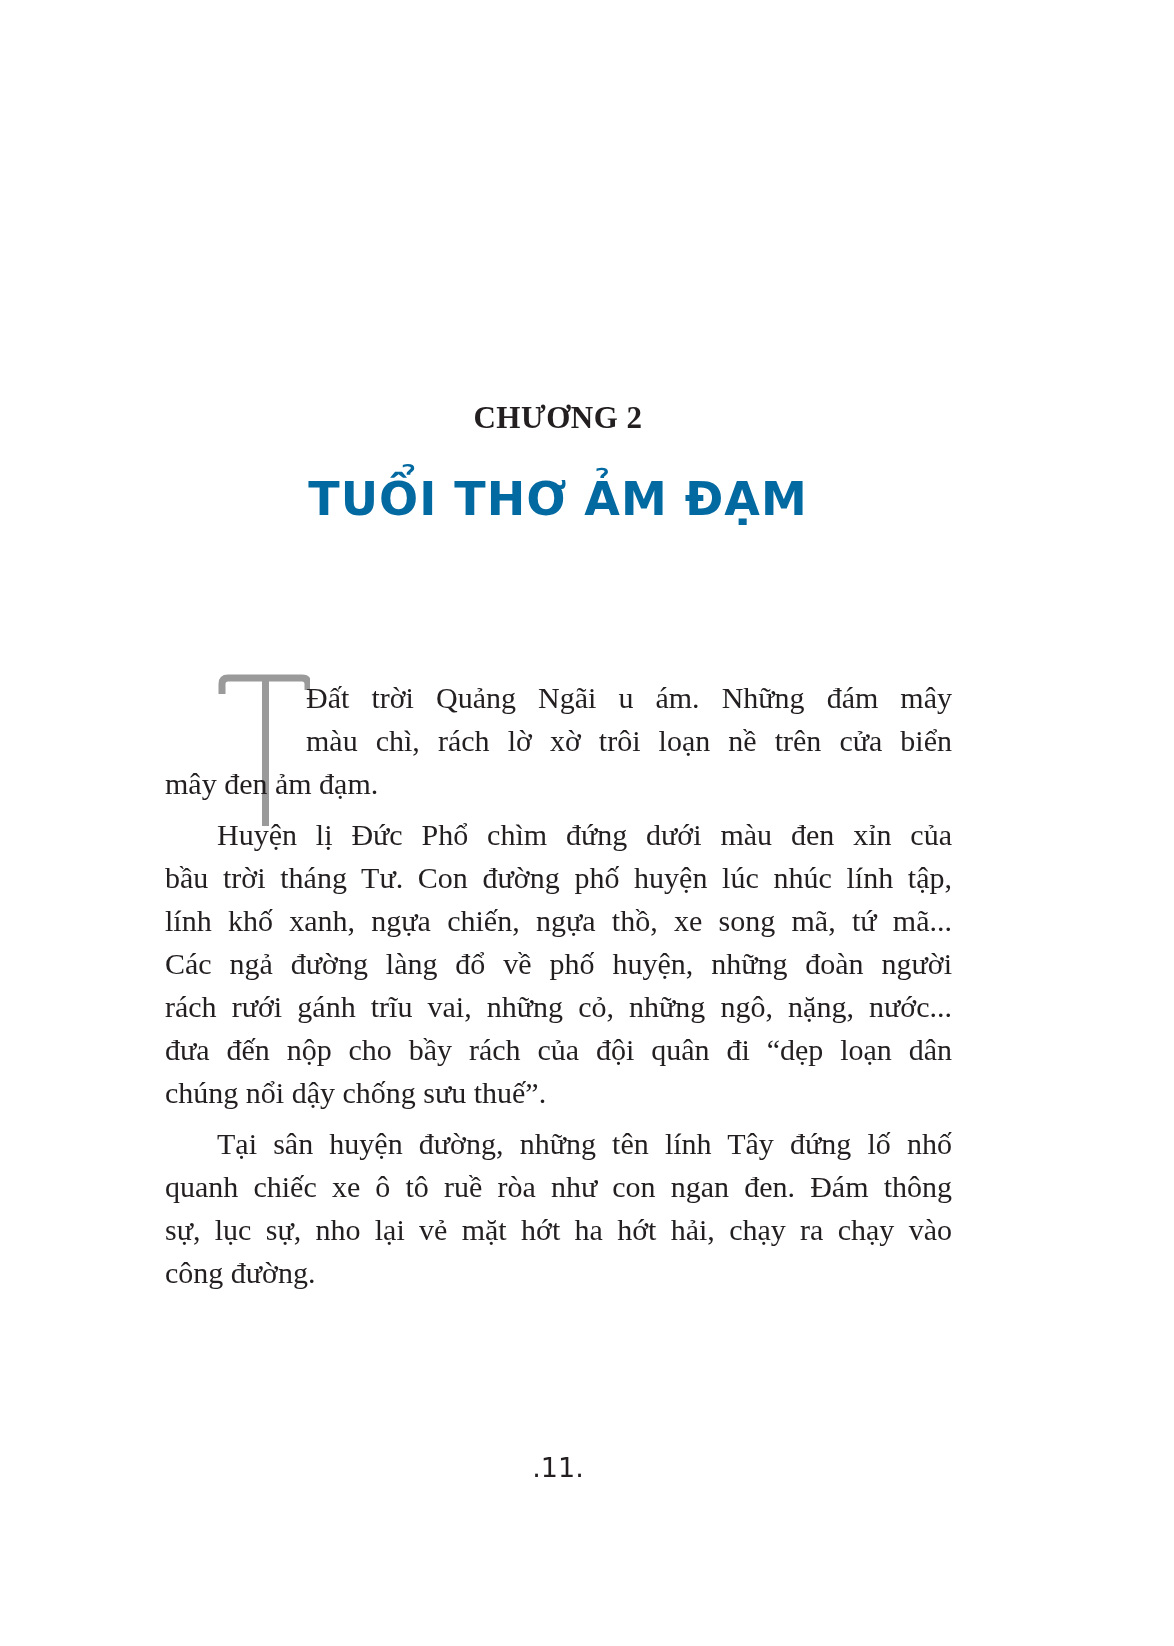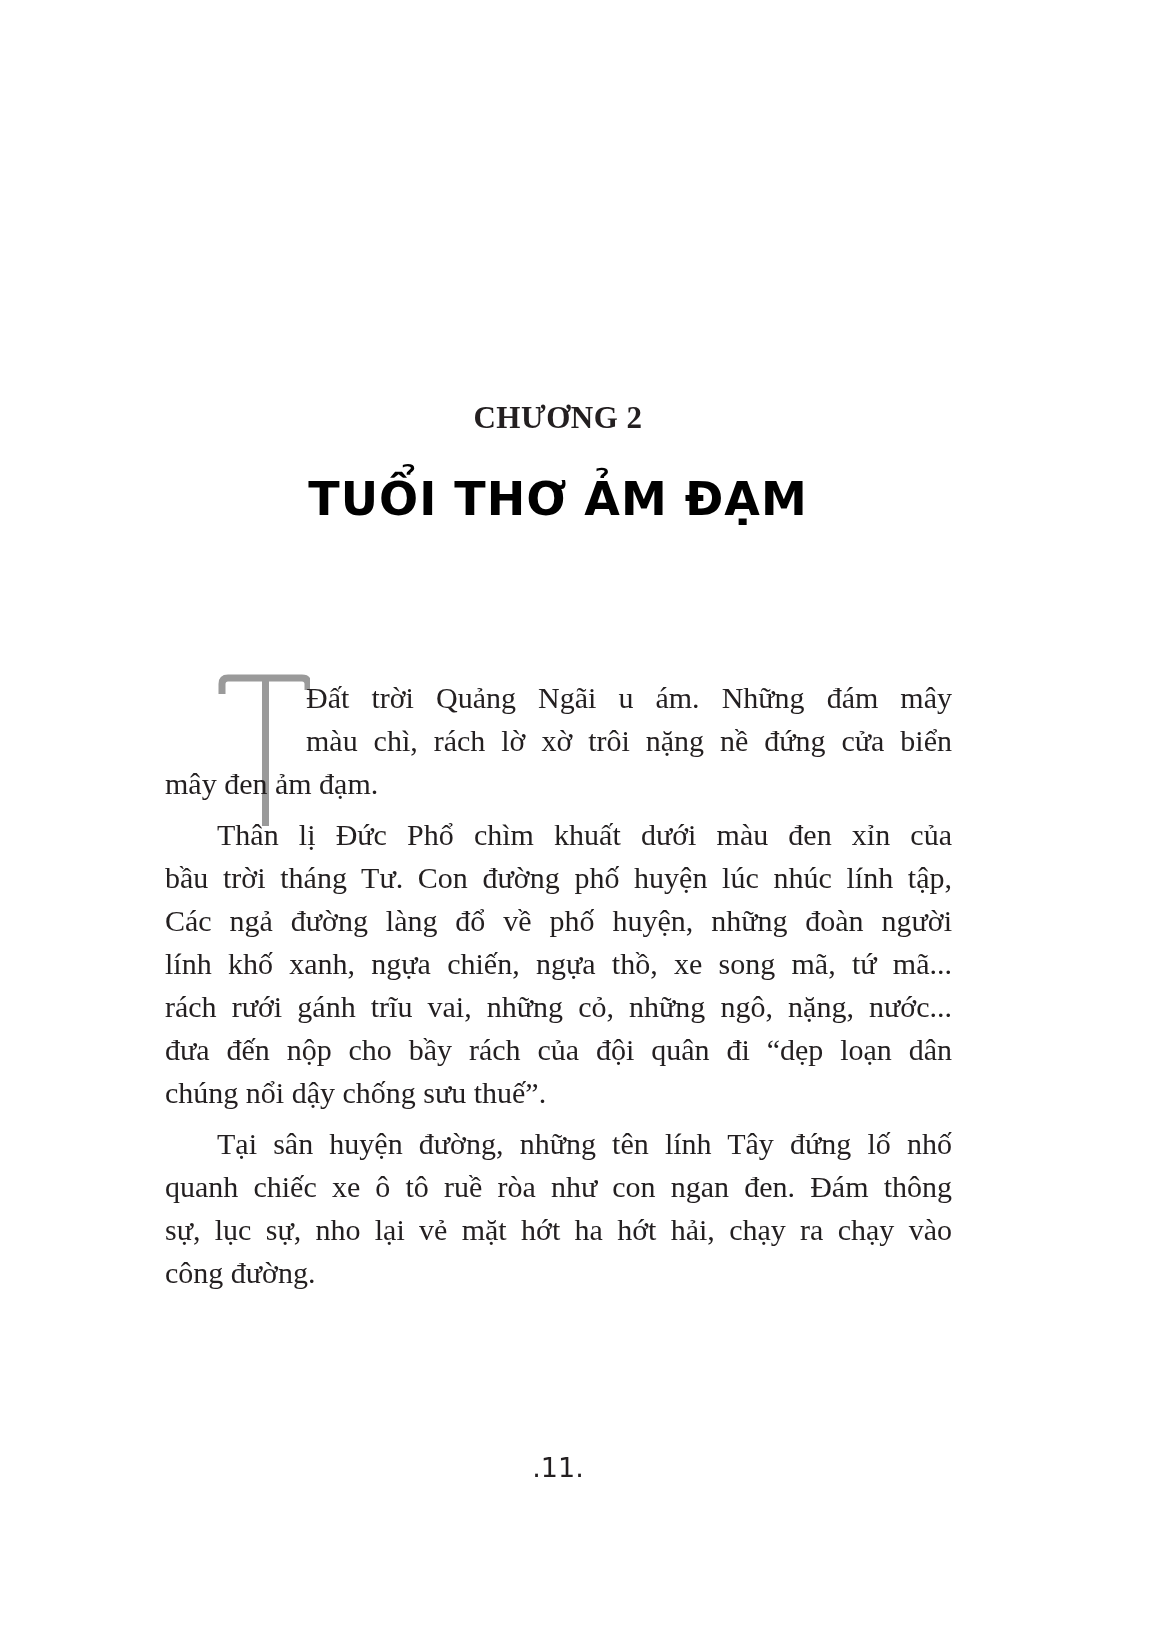--- a/index.html
+++ b/index.html
@@ -34,21 +34,21 @@
   }
   .chapter-title {
     position: absolute;
     left: 0; width: 1116px;
     top: 472px;
     text-align: center;
     font-family: "DejaVu Sans", "Liberation Sans", sans-serif;
     font-weight: bold;
     font-size: 46px;
     letter-spacing: 1px;
-    color: #000000;
+    color: #0369a1;
   }
   .body-text {
     position: absolute;
     left: 165px;
     top: 676px;
     width: 787px;
     font-family: "Liberation Serif", "DejaVu Serif", serif;
     font-size: 30px;
     color: #231f20;
   }
@@ -105,30 +105,30 @@
       <path d="M4 26 L4 16 Q4 10 10 10 L84 10 Q90 10 90 16 L90 22" fill="none" stroke="#9a9a9a" stroke-width="7" stroke-linecap="butt"></path>
 
       <rect x="44" y="10" width="7" height="148" fill="#9a9a9a"></rect>
     </svg>
   </div>
 
   <div class="body-text">
 
     <div>
       <span class="line dropcap-indent">Đất trời Quảng Ngãi u ám. Những đám mây</span>
-      <span class="line dropcap-indent">màu chì, rách lờ xờ trôi nặng nề đứng cửa biển</span>
+      <span class="line dropcap-indent">màu chì, rách lờ xờ trôi loạn nề trên cửa biển</span>
       <span class="line last">mây đen ảm đạm.</span>
     </div>
     <span class="para-gap"></span>
 
     <div>
-      <span class="line indent">Thân lị Đức Phổ chìm khuất dưới màu đen xỉn của</span>
+      <span class="line indent">Huyện lị Đức Phổ chìm đứng dưới màu đen xỉn của</span>
       <span class="line">bầu trời tháng Tư. Con đường phố huyện lúc nhúc lính tập,</span>
+      <span class="line">lính khố xanh, ngựa chiến, ngựa thồ, xe song mã, tứ mã...</span>
       <span class="line">Các ngả đường làng đổ về phố huyện, những đoàn người</span>
-      <span class="line">lính khố xanh, ngựa chiến, ngựa thồ, xe song mã, tứ mã...</span>
       <span class="line">rách rưới gánh trĩu vai, những cỏ, những ngô, nặng, nước...</span>
       <span class="line">đưa đến nộp cho bầy rách của đội quân đi “dẹp loạn dân</span>
       <span class="line last">chúng nổi dậy chống sưu thuế”.</span>
     </div>
     <span class="para-gap"></span>
 
     <div>
       <span class="line indent">Tại sân huyện đường, những tên lính Tây đứng lố nhố</span>
       <span class="line">quanh chiếc xe ô tô ruề ròa như con ngan đen. Đám thông</span>
       <span class="line">sự, lục sự, nho lại vẻ mặt hớt ha hớt hải, chạy ra chạy vào</span>

